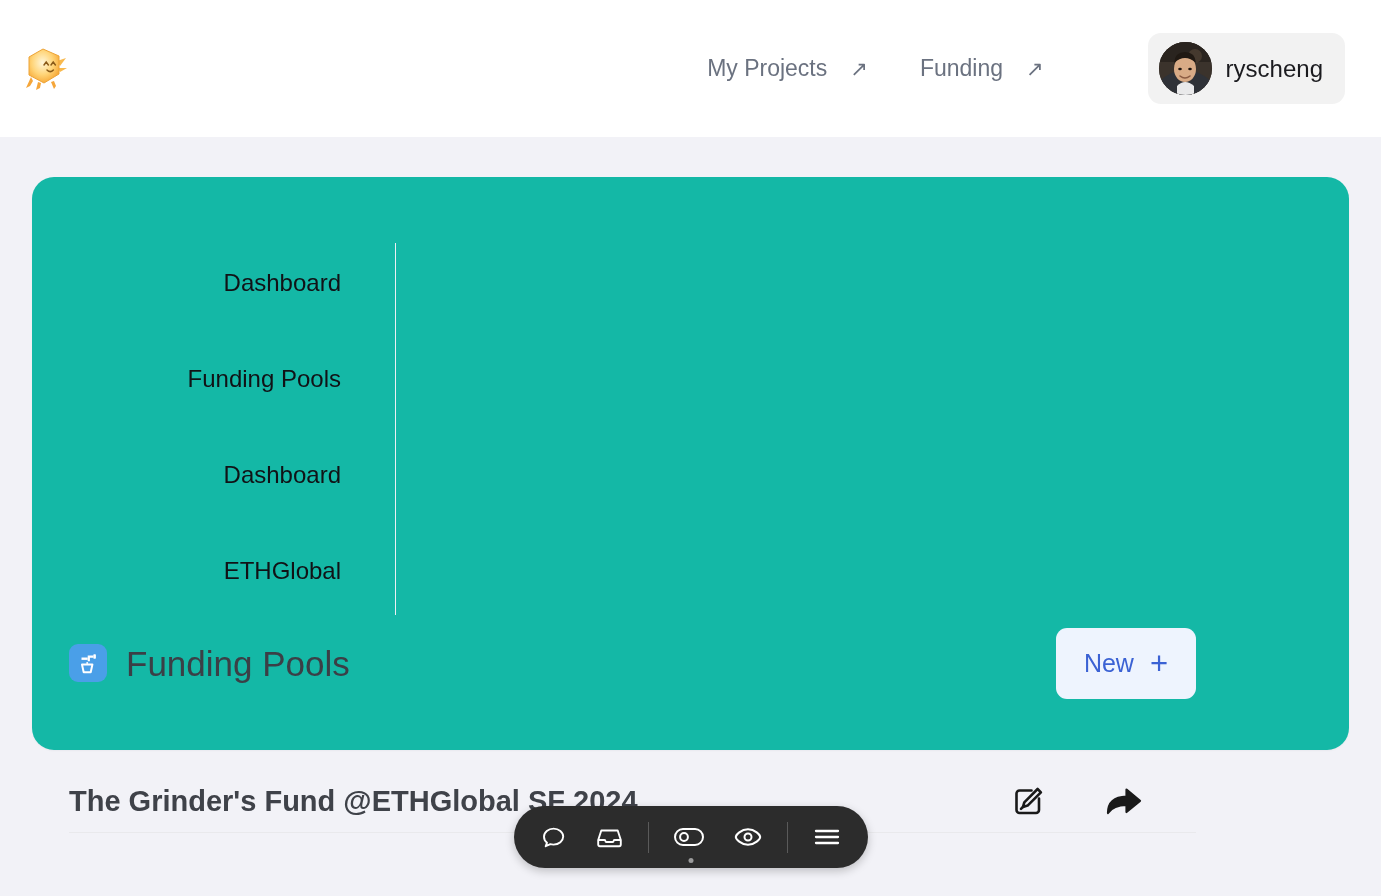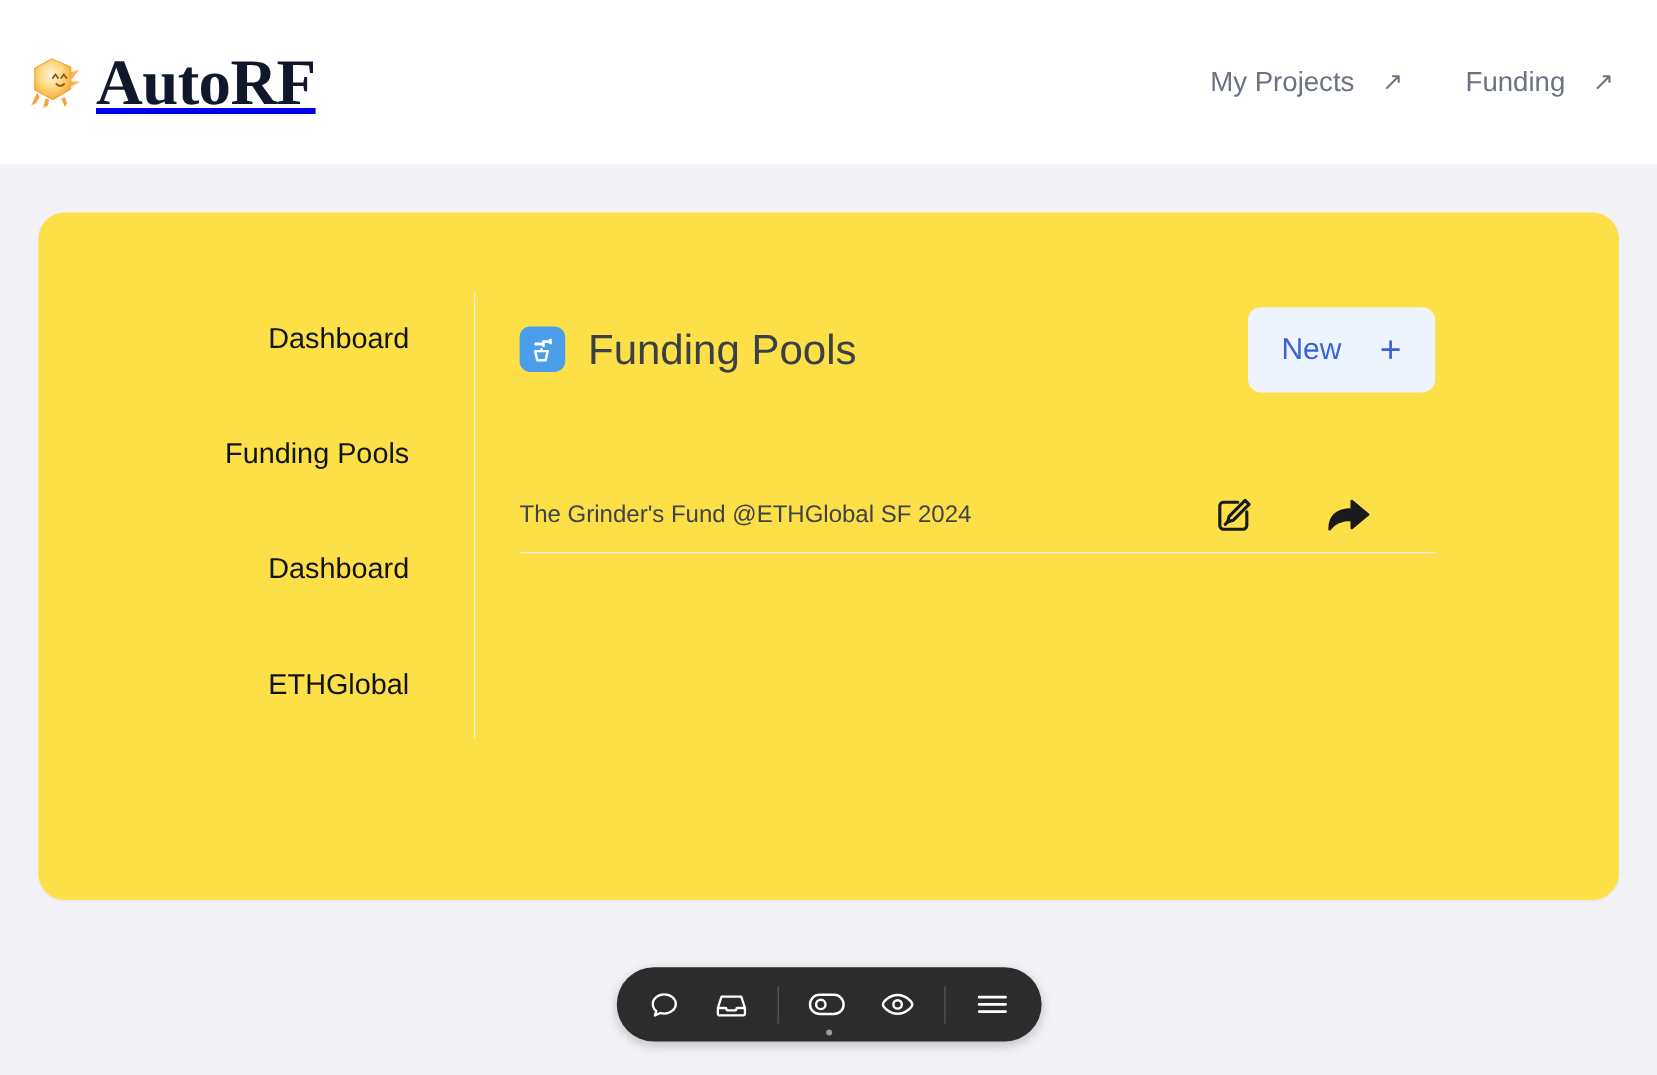--- a/index.html
+++ b/index.html
@@ -86,27 +86,28 @@
     font-size: 24px;
     color: #1b1b1f;
     white-space: nowrap;
   }
 
   
   .page {
     padding: 40px 32px 0 32px;
   }
   .card {
-    background: #fde047;
+    background: #14b8a6;
     border-radius: 22px;
     height: 573px;
     box-shadow: 0 1px 2px rgba(16,20,40,0.04);
     display: flex;
     padding-top: 66px;
     position: relative;
+    flex-direction: column;
   }
   .sidebar {
     width: 364px;
     flex: none;
     border-right: 1px solid #eceff3;
     display: flex;
     flex-direction: column;
     align-items: flex-end;
     padding-right: 54px;
     padding-top: 28px;
@@ -156,40 +157,41 @@
     margin-left: auto;
     background: #eef4fe;
     color: #3b62d4;
     border: none;
     border-radius: 11px;
     font-family: "Liberation Sans", sans-serif;
     font-size: 25px;
     padding: 20px 28px;
     display: inline-flex;
     align-items: center;
-    gap: 32px;
+    gap: 16px;
     cursor: pointer;
     line-height: 1;
   }
   .new-plus { font-size: 31px; line-height: 1; font-weight: 400; }
 
   .pool-list { margin-top: 72px; }
   .pool-row {
     display: flex;
     align-items: center;
     height: 62px;
     border-bottom: 1px solid #e9e9ec;
     padding-right: 2px;
   }
   .pool-row-name {
-    font-size: 20px;
+    font-size: 29px;
     color: #3f4249;
     white-space: nowrap;
     overflow: hidden;
     text-overflow: ellipsis;
+    font-weight: bold;
   }
   .row-actions {
     margin-left: auto;
     display: flex;
     align-items: center;
     gap: 58px;
     padding-right: 50px;
   }
   .icon-btn {
     background: none;
@@ -272,35 +274,51 @@
         <path d="M41 20 L50 17 L44 25 Z" fill="#f8b94e"></path>
         <path d="M42 27 L51 27 L44 31 Z" fill="#f8b94e"></path>
 
         <path d="M13 16 L27 8 L43 15 L43 33 L28 42 L13 34 Z" fill="url(#cubeGrad)" stroke="#eda438" stroke-width="1"></path>
 
         <path d="M28 24 l2.2 -3 l2.2 3" fill="none" stroke="#8a5a18" stroke-width="1.5" stroke-linecap="round"></path>
         <path d="M35 24 l2.2 -3 l2.2 3" fill="none" stroke="#8a5a18" stroke-width="1.5" stroke-linecap="round"></path>
         <path d="M31 29 q3.2 3.2 6.4 0" fill="none" stroke="#8a5a18" stroke-width="1.5" stroke-linecap="round"></path>
       </svg>
     </span>
-    <span class="brand-name">AutoRF</span>
   </a>
 
   <nav class="header-nav">
 
     <a class="nav-link" href="#">
       <span>My Projects</span>
       <span class="nav-arrow">↗</span>
     </a>
 
     <a class="nav-link" href="#">
       <span>Funding</span>
       <span class="nav-arrow">↗</span>
     </a>
 
+    <div class="user-chip">
+      <span class="avatar">
+        <svg viewBox="0 0 53 53" xmlns="http://www.w3.org/2000/svg">
+          <rect width="53" height="53" fill="#3b332c"></rect>
+          <rect x="0" y="0" width="53" height="20" fill="#2a241f"></rect>
+          <circle cx="36" cy="14" r="7" fill="#5b4a3a" opacity="0.55"></circle>
+          <path d="M0 40 q12 -12 26 -12 q14 0 27 12 L53 53 L0 53 Z" fill="#2f3238"></path>
+          <path d="M18 44 q8 -8 17 0 L35 53 L18 53 Z" fill="#e9e9ea"></path>
+          <ellipse cx="26" cy="27" rx="11" ry="13" fill="#d9ab86"></ellipse>
+          <path d="M15 21 q11 -10 22 0 q-1 -11 -11 -11 q-10 0 -11 11 Z" fill="#201913"></path>
+          <ellipse cx="21" cy="27" rx="1.8" ry="1.3" fill="#201611"></ellipse>
+          <ellipse cx="31" cy="27" rx="1.8" ry="1.3" fill="#201611"></ellipse>
+          <path d="M21 34 q5 4 10 0" fill="none" stroke="#8d5c43" stroke-width="1.6" stroke-linecap="round"></path>
+        </svg>
+      </span>
+      <span class="user-name">ryscheng</span>
+    </div>
 
   </nav>
 </div>
 
 <div class="page">
   <div class="card">
 
     <div class="sidebar">
       <a class="sidebar-item" href="#">Dashboard</a>
       <a class="sidebar-item" href="#">Funding Pools</a>

